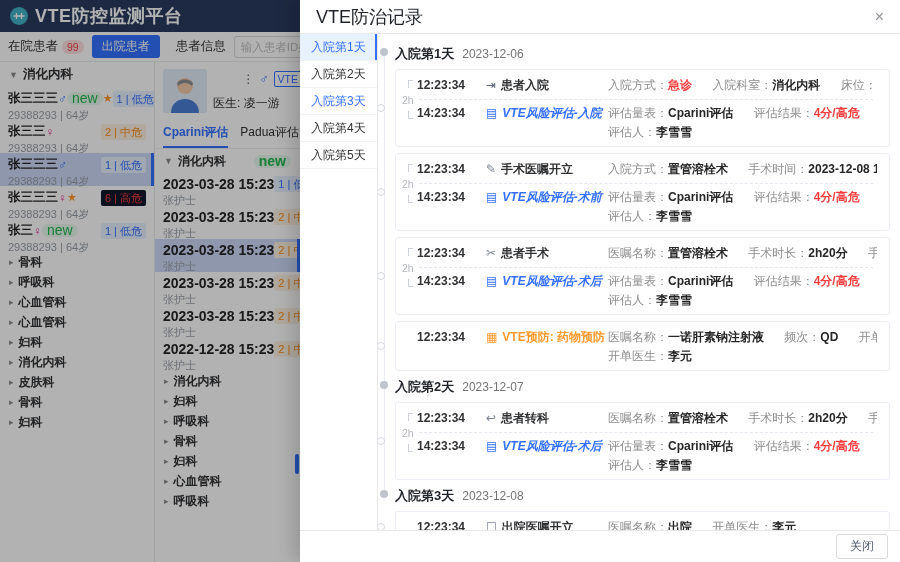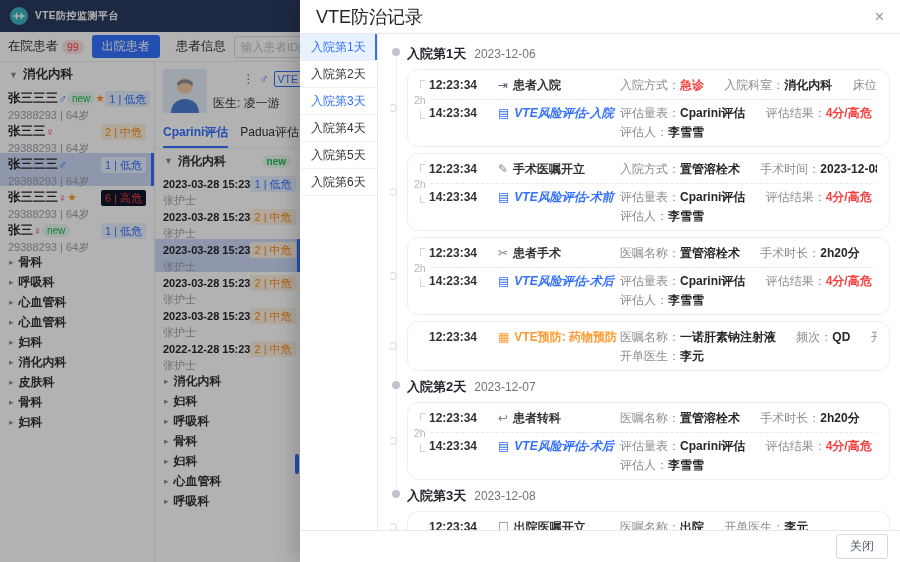--- a/index.html
+++ b/index.html
@@ -4,21 +4,21 @@
 <style>
   * { margin:0; padding:0; box-sizing:border-box; }
   html,body { width:900px; height:562px; }
   body { font-family:"Liberation Sans","DejaVu Sans",sans-serif; font-size:12px; color:#303133; background:#fff; }
   .page { position:relative; width:900px; height:562px; overflow:hidden; background:#fff; }
 
   
   .topbar { height:32px; background:#2a3c5f; display:flex; align-items:center; padding:0 10px; color:#cfd8e8; }
   .logo-wrap { display:flex; align-items:center; gap:7px; }
   .logo-circle { width:18px; height:18px; border-radius:50%; background:#3fb3c4; display:flex; align-items:center; justify-content:center; color:#fff; font-size:11px; font-weight:bold; }
-  .app-title { color:#fff; font-weight:bold; font-size:10px; letter-spacing:.5px; }
+  .app-title { color:#fff; font-weight:bold; font-size:18px; letter-spacing:.5px; }
   .topnav { margin-left:auto; display:flex; align-items:stretch; height:32px; }
   .nav-item { display:flex; align-items:center; gap:5px; padding:0 13px; font-size:12.5px; color:#cfd8e8; cursor:pointer; }
   .nav-item.active { background:#2e62d6; color:#fff; }
   .nav-ico { width:13px; height:13px; display:inline-block; }
   .toolbar { height:30px; background:#fff; border-bottom:1px solid #ececec; display:flex; align-items:center; padding:0 8px; gap:8px; }
   .tb-tab { font-size:12.5px; color:#303133; display:flex; align-items:center; gap:4px; }
   .badge-red { background:#fde0e0; color:#f53f3f; font-size:10.5px; border-radius:8px; padding:0 5px; line-height:14px; }
   .btn-primary { background:#3370ff; color:#fff; border:none; border-radius:3px; font-size:12px; padding:3px 10px; }
   .tb-label { color:#303133; font-size:12.5px; margin-left:8px; white-space:nowrap; }
   .tb-input { width:104px; height:22px; border:1px solid #d9d9d9; border-radius:3px; font-size:11.5px; padding:0 6px; color:#333; }
@@ -28,21 +28,21 @@
   .sidebar { width:155px; border-right:1px solid #e8e8e8; background:#fff; overflow:hidden; }
   .grp-head { display:flex; align-items:center; gap:5px; height:25px; padding:0 9px; font-weight:bold; font-size:12.5px; }
   .caret { color:#8c8c8c; font-size:9px; }
   .pat-item { position:relative; padding:3px 8px 2px; height:33px; cursor:pointer; }
   .pat-item.selected { background:#ccd9f6; }
   .pat-item.selected::after { content:""; position:absolute; right:0; top:0; bottom:0; width:3px; background:#3370ff; }
   .pat-l1 { display:flex; align-items:center; }
   .pat-name { font-weight:bold; font-size:12.5px; color:#262626; white-space:nowrap; }
   .g-male { color:#3370ff; font-size:12px; }
   .g-female { color:#eb2f96; font-size:12px; }
-  .badge-new { background:#e8f8ee; color:#20b84e; font-size:10px; border-radius:8px; padding:0 5px; line-height:13px; }
+  .badge-new { background:#e8f8ee; color:#20b84e; font-size:14px; border-radius:8px; padding:0 5px; line-height:13px; }
   .star { color:#ff9a2e; font-size:11px; }
   .risk-badge { margin-left:auto; font-size:11px; border-radius:2px; padding:0 4px; line-height:16px; white-space:nowrap; }
   .risk-low { color:#3370ff; background:#e8f1ff; }
   .risk-mid { color:#fa8c16; background:#fdf1e1; }
   .risk-high { color:#f53f3f; background:#0f172a; }
   .pat-l2 { color:#9aa0a8; font-size:11px; margin-top:1px; }
   .grp-row { display:flex; align-items:center; gap:5px; height:20px; padding:0 9px; font-weight:bold; font-size:12px; cursor:pointer; }
 
   .mid { position:relative; width:145px; background:#fff; overflow:hidden; }
   .summary { display:flex; padding:7px 6px 6px 8px; gap:6px; }
@@ -54,45 +54,45 @@
   .doctor { font-size:12px; color:#303133; margin-top:6px; white-space:nowrap; }
   .tabs { display:flex; gap:12px; padding:2px 8px 0; border-bottom:1px solid #f0f0f0; white-space:nowrap; }
   .tab { font-size:12px; padding:3px 0 5px; color:#303133; cursor:pointer; }
   .tab.active { color:#3370ff; font-weight:bold; border-bottom:2px solid #3370ff; }
   .mid-grp-head { display:flex; align-items:center; gap:5px; height:24px; padding:0 9px; font-weight:bold; font-size:12px; }
   .mid-grp-head .badge-new { margin-left:auto; }
   .ass-item { position:relative; padding:3px 8px 2px; height:33px; cursor:pointer; }
   .ass-item.selected { background:#ccd9f6; }
   .ass-item.selected::after { content:""; position:absolute; right:0; top:0; bottom:0; width:3px; background:#3370ff; }
   .ass-l1 { display:flex; align-items:center; }
-  .ass-time { font-size:11px; font-weight:bold; color:#262626; white-space:nowrap; }
+  .ass-time { font-size:14px; font-weight:bold; color:#262626; white-space:nowrap; }
   .ass-l2 { color:#9aa0a8; font-size:11px; margin-top:1px; }
   .mid-scroll-thumb { position:absolute; right:1px; top:392px; width:4px; height:20px; background:#3370ff; border-radius:2px; }
 
   
   .mask { position:absolute; inset:0; background:rgba(0,0,0,0.30); z-index:5; }
 
   
   .drawer { position:absolute; top:0; right:0; bottom:0; width:600px; background:#fff; z-index:10; box-shadow:-8px 0 16px rgba(0,0,0,0.15); display:flex; flex-direction:column; }
   .drawer-header { height:34px; border-bottom:1px solid #e8e8e8; display:flex; align-items:center; padding:0 16px; flex:none; }
   .drawer-title { font-size:18px; color:#1f2329; }
   .drawer-close { margin-left:auto; color:#909399; font-size:16px; cursor:pointer; line-height:1; }
-  .drawer-body { flex:1; display:flex; overflow:hidden;gap:12px; }
+  .drawer-body { flex:1; display:flex; overflow:hidden; }
   .day-menu { width:78px; border-right:1px solid #e8e8e8; flex:none; }
   .day-item { position:relative; height:27px; line-height:26px; padding-left:11px; font-size:12px; color:#303133; border-bottom:1px solid #f2f2f2; cursor:pointer; white-space:nowrap; }
   .day-item.active { background:#e8f1fe; color:#3370ff; }
   .day-item.active::after { content:""; position:absolute; right:0; top:0; bottom:0; width:2px; background:#3370ff; }
   .day-item.hl { color:#3370ff; }
   .timeline { flex:1; position:relative; padding:4px 8px 0 0; overflow:hidden; }
   .timeline::before { content:""; position:absolute; left:6px; top:14px; bottom:34px; width:1px; background:#ebeef5; }
   .day-sec-head { position:relative; padding-left:17px; margin:7px 0 6px; display:flex; align-items:baseline; gap:8px; }
   .day-sec-head::before { content:""; position:absolute; left:2px; top:3px; width:8px; height:8px; border-radius:50%; background:#c0c4cc; }
   .day-sec-title { font-size:13px; font-weight:bold; color:#1f2329; }
   .day-sec-date { font-size:12px; color:#737373; }
-  .tl-card { position:relative; margin:0 2px 6px 17px; border:1px solid #ebeef5; border-radius:11px; padding:7px 12px 5px; background:#fff; }
+  .tl-card { position:relative; margin:0 2px 6px 17px; border:1px solid #ebeef5; border-radius:3px; padding:7px 12px 5px; background:#fff; }
   .tl-card::before { content:""; position:absolute; left:-19px; top:calc(50% - 4px); width:6px; height:6px; border-radius:50%; background:#fff; border:1px solid #d4d7de; }
   .ev-row { display:grid; grid-template-columns:78px 122px 1fr; align-items:start; }
   .ev-time { display:flex; align-items:flex-start; font-weight:bold; color:#303133; line-height:17px; }
   .ev-time.pad { padding-left:9px; }
   .corner { display:inline-block; width:5px; height:8px; margin-right:4px; border-left:1px solid #cdd1d9; flex:none; }
   .c-top { border-top:1px solid #cdd1d9; margin-top:3px; }
   .c-bot { border-bottom:1px solid #cdd1d9; margin-top:6px; }
   .ev-main { display:flex; align-items:flex-start; gap:5px; line-height:17px; white-space:nowrap; }
   .ev-icon { font-size:12px; line-height:17px; }
   .ic-gray { color:#7a8291; } .ic-blue { color:#3370ff; } .ic-orange { color:#ff9a2e; } .ic-dark { color:#55627a; }
@@ -369,21 +369,20 @@
       <span class="drawer-title">VTE防治记录</span>
       <span class="drawer-close">×</span>
     </div>
     <div class="drawer-body">
       <div class="day-menu" id="dayMenu">
   <div class="day-item active">入院第1天</div>
   <div class="day-item">入院第2天</div>
   <div class="day-item hl">入院第3天</div>
   <div class="day-item">入院第4天</div>
   <div class="day-item">入院第5天</div>
-  <div class="day-item">入院第6天</div>
         </div>
       <div class="timeline" id="timeline">
   <div class="day-sec">
     <div class="day-sec-head">
       <span class="day-sec-title">入院第1天</span>
       <span class="day-sec-date">2023-12-06</span>
     </div>
 
       <div class="tl-card">
 

